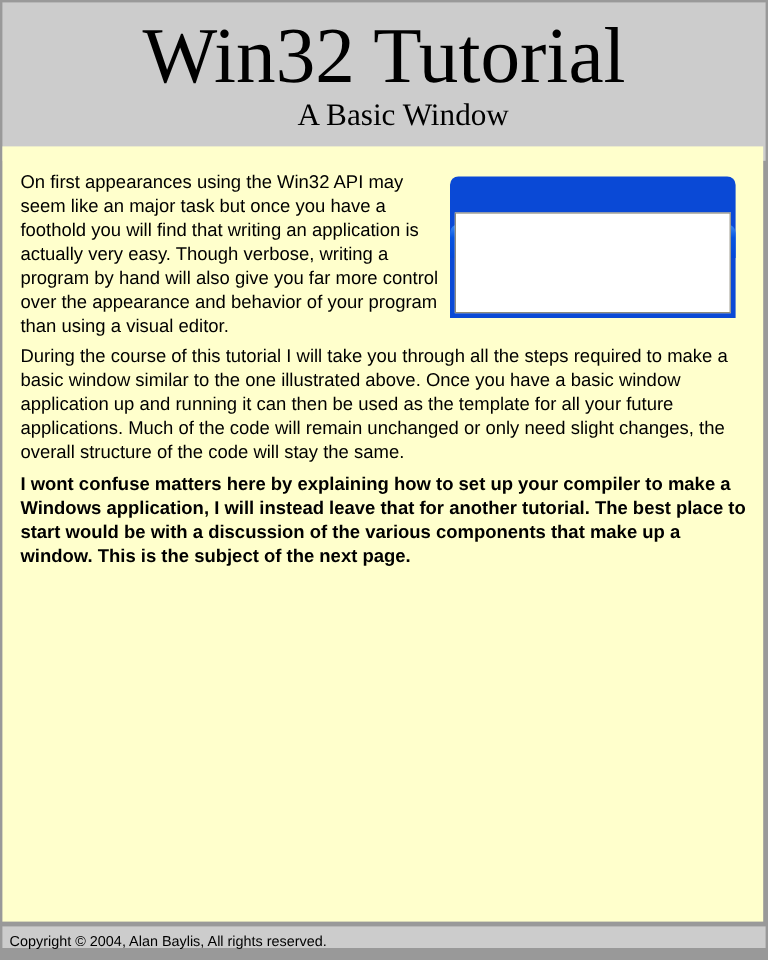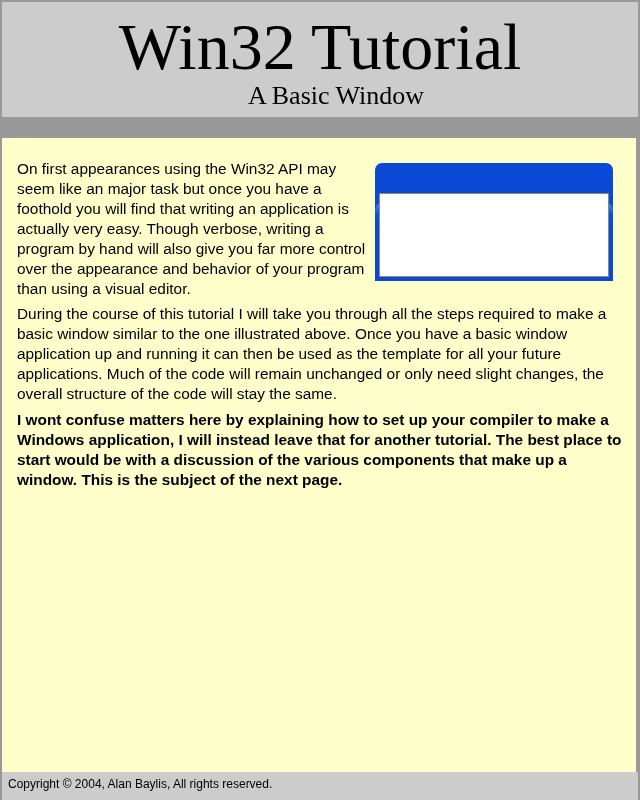--- a/index.html
+++ b/index.html
@@ -1,36 +1,36 @@
 <!DOCTYPE html>
 <html><head>
 <meta charset="utf-8">
 <style>
   html, body { margin:0; padding:0; }
   body { width:640px; height:800px; background:#999999; position:relative; overflow:hidden; font-family:"Liberation Sans", sans-serif; }
-  .header { position:absolute; left:2px; top:2px; width:636px; height:115px; background:#cccccc; text-align:center; }
+  .header { position:absolute; left:2px; top:2px; width:636px; height:132px; background:#cccccc; text-align:center; }
   .title { font-family:"Liberation Serif", serif; font-size:66px; line-height:66px; position:absolute; top:12px; left:0; width:100%; color:#000; }
   .subtitle { font-family:"Liberation Serif", serif; font-size:26px; line-height:26px; position:absolute; top:81px; left:0; width:100%; color:#000; padding-left:32px; box-sizing:border-box; }
-  .content { position:absolute; left:2px; top:138px; width:634px; height:646px; background:#ffffcc; }
+  .content { position:absolute; left:2px; top:122px; width:634px; height:646px; background:#ffffcc; }
   .para { position:absolute; font-size:15.4px; line-height:20px; color:#000; margin:0; }
   .p1 { left:15px; top:21px; width:350px; }
   .p2 { left:15px; top:166px; width:606px; }
   .p3 { left:15px; top:272px; width:606px;font-weight:bold; }
   .win { position:absolute; left:373px; top:25px; width:238px; height:118px; background:#0a49d6; border-radius:7px 7px 0 0; }
   .win-title-bar { position:absolute; left:0; top:0; width:238px; height:28px; border-radius:7px 7px 0 0; background:linear-gradient(#3d8cf5, #0553e0 40%, #0448d8);margin-top:40px; }
   .win-icon { position:absolute; left:6px; top:7px; width:14px; height:14px; border-radius:50%; background:radial-gradient(circle at 50% 50%, #ff7a1a 35%, #222 40%); }
   .win-title { position:absolute; left:26px; top:7px; color:#fff; font-family:"DejaVu Sans", sans-serif; font-weight:bold; font-size:12px; line-height:14px; text-shadow:1px 1px 0 #0a2a8a; }
   .wbtn { position:absolute; top:5px; width:19px; height:19px; border:1px solid #fff; border-radius:3px; box-sizing:border-box; background:linear-gradient(#5a92ff,#2462e0); color:#fff; font-size:11px; text-align:center; line-height:17px; }
   .wbtn.min { left:167px; }
   .wbtn.max { left:190px; }
   .wbtn.close { left:213px; background:linear-gradient(#f08a60,#d8491c); font-weight:bold; }
   .min-glyph { position:absolute; left:5px; top:11px; width:6px; height:3px; background:#fff; }
   .max-glyph { position:absolute; left:4px; top:4px; width:9px; height:9px; border:1px solid #fff; border-top-width:3px; box-sizing:border-box; }
   .win-client { position:absolute; left:4px; top:30px; width:230px; height:84px; background:#ffffff; border:1px solid #8c8a7c; box-sizing:border-box; }
-  .footer { position:absolute; left:2px; top:772px; width:636px; height:28px; background:#cccccc; }
+  .footer { position:absolute; left:2px; top:772px; width:636px; height:18px; background:#cccccc; }
   .copyright { position:absolute; left:6px; top:5px; font-size:12px; line-height:14px; color:#000; }
 </style>
 </head>
 <body>
 
 <div class="header">
   <div class="title">Win32 Tutorial</div>
   <div class="subtitle">A Basic Window</div>
 </div>
 

